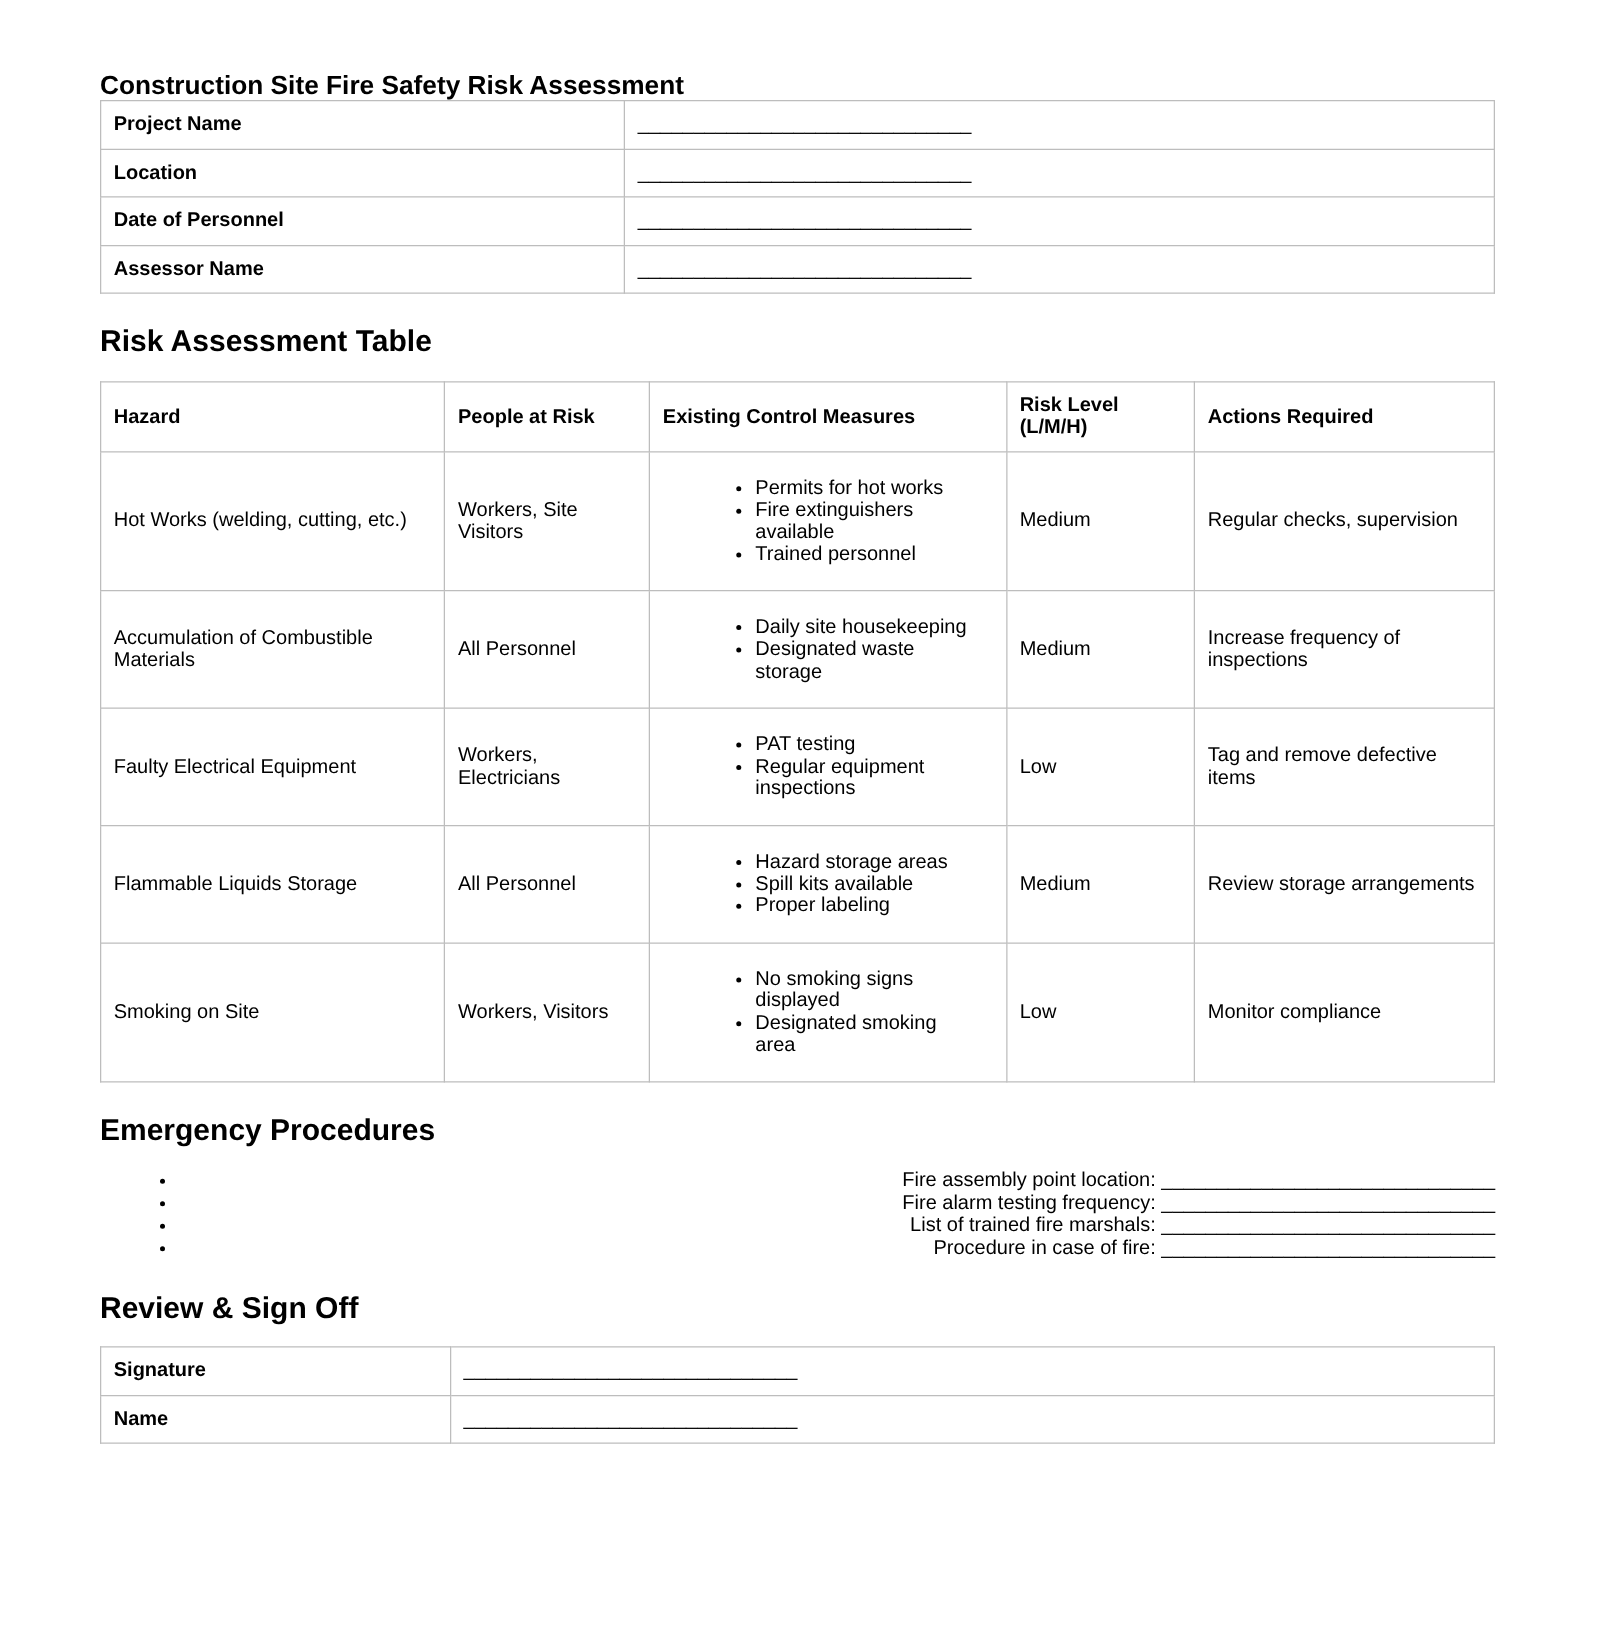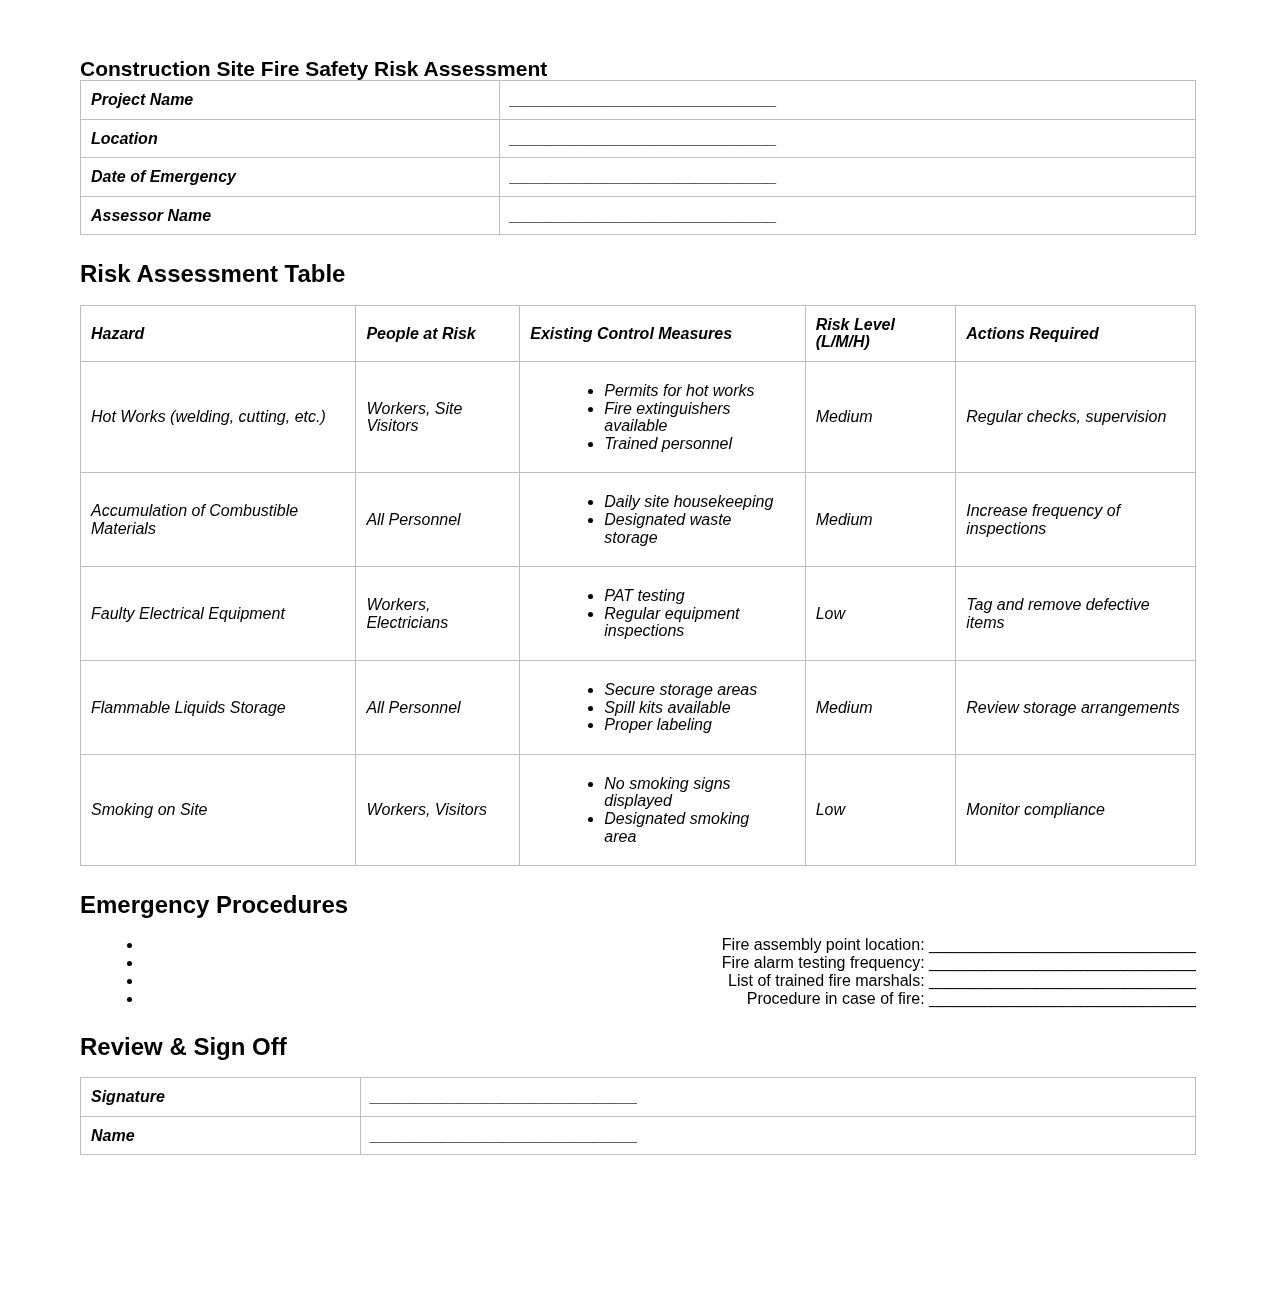--- a/index.html
+++ b/index.html
@@ -31,21 +31,20 @@
     border-collapse: collapse;
     table-layout: fixed;
   }
   th, td {
     border: 1px solid #bdbdbd;
     padding: 10px;
     vertical-align: middle;
     text-align: left;
     font-size: 16px;
     word-wrap: break-word;
-    font-style: italic;
   }
   th { font-weight: bold; }
   .kv-label { font-weight: bold; }
   .blank { white-space: nowrap; letter-spacing: 0; }
 
   
   .pd col.c1 { width: 37.6%; }
 
   
   .risk col.rc1 { width: 24.7%; }
@@ -88,21 +87,21 @@
     <tbody>
       <tr>
         <td class="kv-label">Project Name</td>
         <td><span class="blank">______________________________</span></td>
       </tr>
       <tr>
         <td class="kv-label">Location</td>
         <td><span class="blank">______________________________</span></td>
       </tr>
       <tr>
-        <td class="kv-label">Date of Emergency</td>
+        <td class="kv-label">Date of Personnel</td>
         <td><span class="blank">______________________________</span></td>
       </tr>
       <tr>
         <td class="kv-label">Assessor Name</td>
         <td><span class="blank">______________________________</span></td>
       </tr>
     </tbody>
   </table>
 
   <h2>Risk Assessment Table</h2>
@@ -159,21 +158,21 @@
           </ul>
         </td>
         <td>Low</td>
         <td>Tag and remove defective items</td>
       </tr>
       <tr>
         <td>Flammable Liquids Storage</td>
         <td>All Personnel</td>
         <td>
           <ul>
-            <li>Secure storage areas</li>
+            <li>Hazard storage areas</li>
             <li>Spill kits available</li>
             <li>Proper labeling</li>
           </ul>
         </td>
         <td>Medium</td>
         <td>Review storage arrangements</td>
       </tr>
       <tr>
         <td>Smoking on Site</td>
         <td>Workers, Visitors</td>

